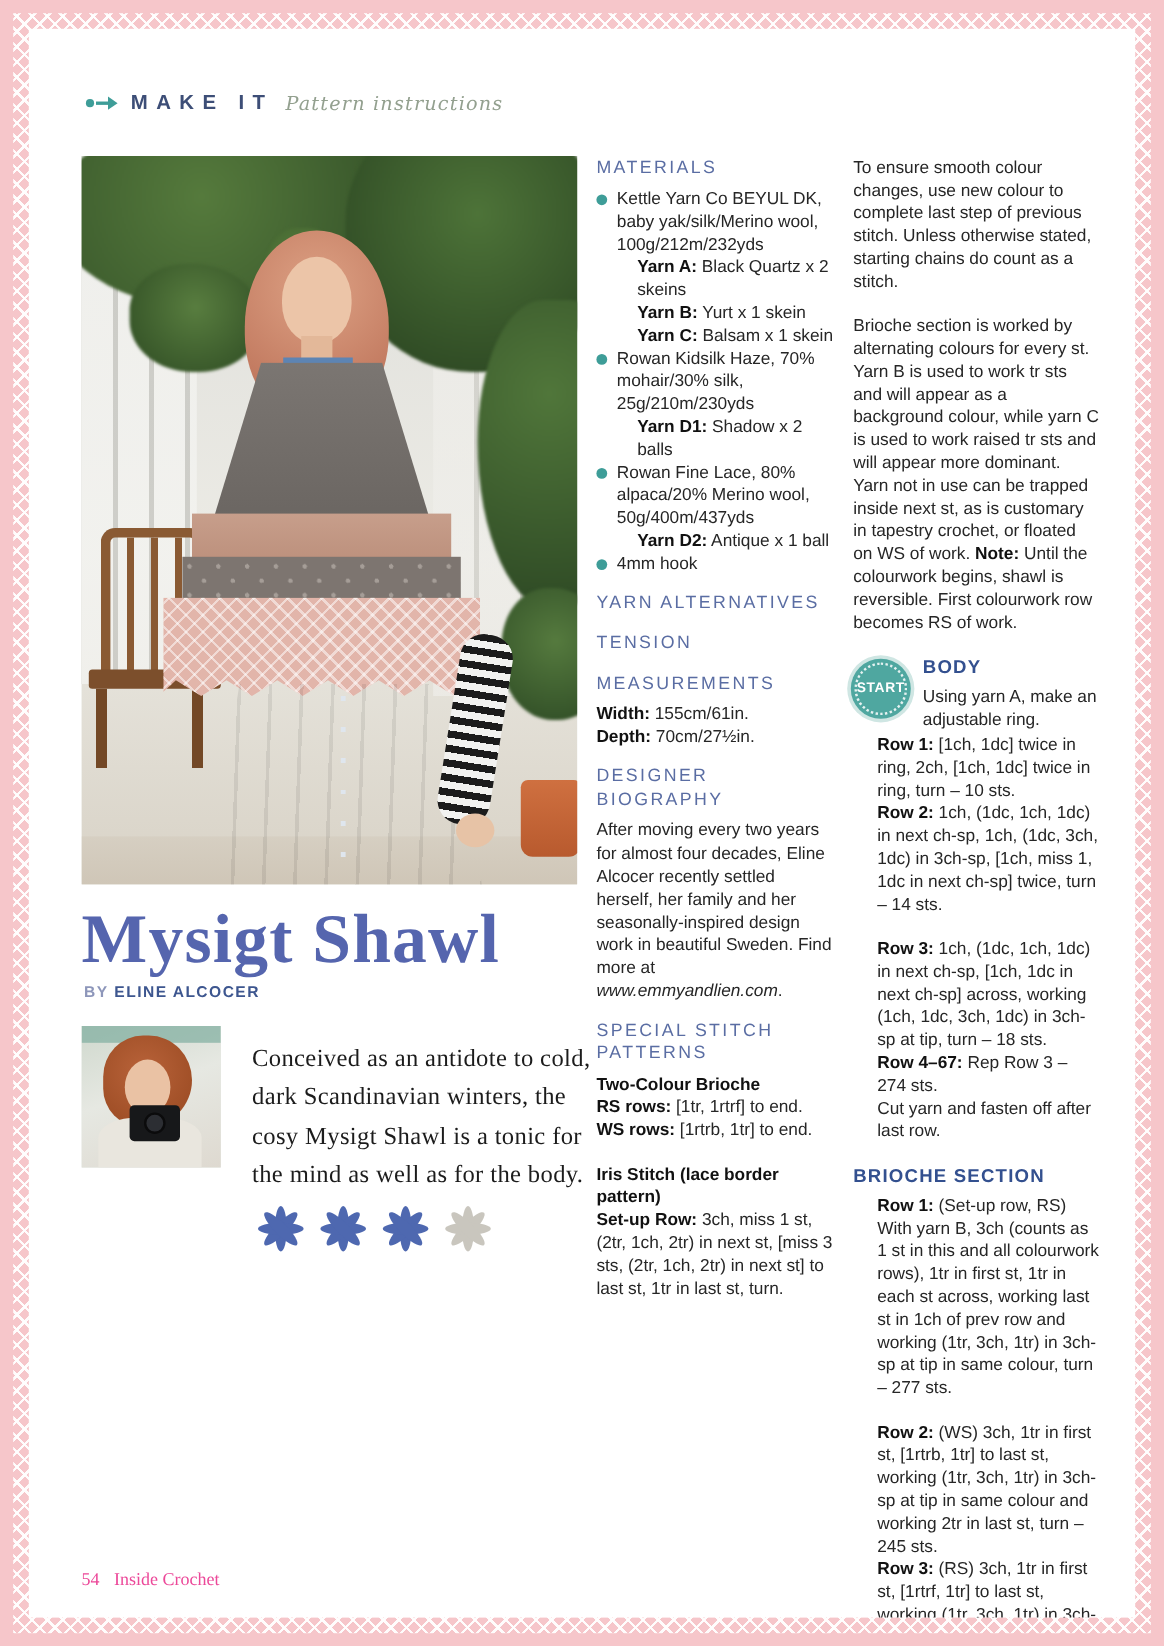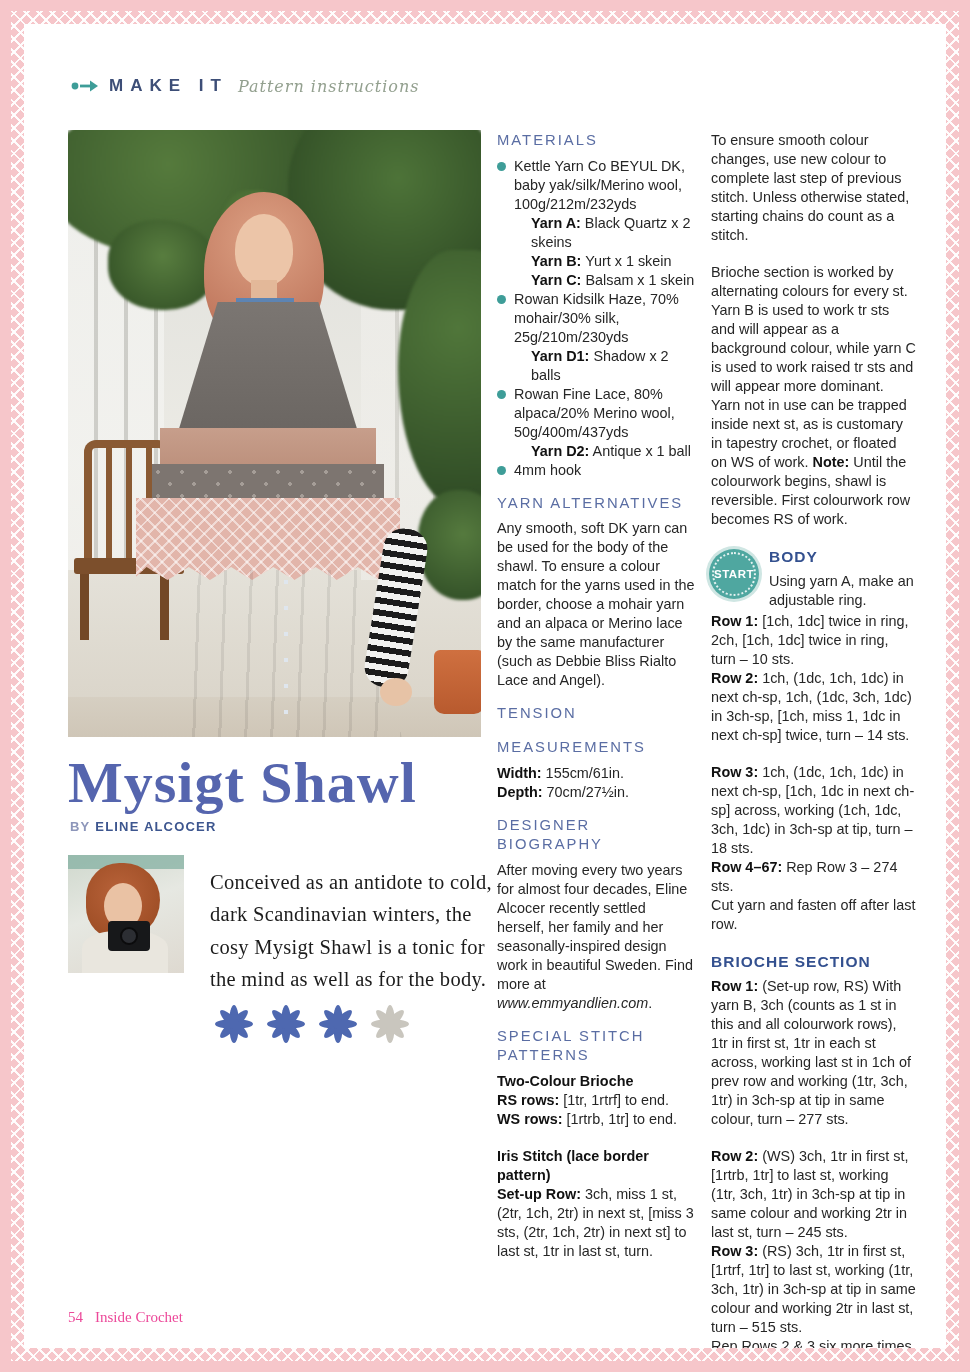--- a/index.html
+++ b/index.html
@@ -90,21 +90,21 @@
   p.para { margin-bottom:18px; }
 
   .sec-h2 { font-size:15.5px; font-weight:bold; letter-spacing:1px; color:#33508f; margin-bottom:4px; }
   .start-row { position:relative; min-height:60px; margin-bottom:2px; }
   .start-badge { position:absolute; left:-2px; top:2px; width:50px; height:50px; border-radius:50%;
     background:#4fa7a0; display:flex; align-items:center; justify-content:center;
     box-shadow:0 0 0 3px #cfe6e3; }
   .start-badge::before { content:""; position:absolute; inset:3px; border:2px dotted rgba(255,255,255,.85); border-radius:50%; }
   .start-badge span { color:#fff; font-weight:bold; font-size:11.5px; letter-spacing:.5px; }
   .start-indent { padding-left:58px; }
-  .rowblock { margin-bottom:0; }
+  .rowblock { margin-bottom:0;margin-left:20px; }
   .rowblock.sp { margin-bottom:18px; }
 
   .footer { position:absolute; left:44px; bottom:22px; font-family:"Liberation Serif", serif; font-size:15px; color:#ec4899; }
   .footer .num { margin-right:12px; }
 </style>
 </head>
 <body>
 
 <div class="lace"></div>
 
@@ -228,21 +228,20 @@
         </li>
         <li>
           <span class="dot"></span>
           <span>4mm hook</span>
         </li>
       </ul>
     </div>
 
     <div class="sec">
       <div class="sec-h">YARN ALTERNATIVES</div>
-      <p>Any smooth, soft DK yarn can be used for the body of the shawl. To ensure a colour match for the yarns used in the border, choose a mohair yarn and an alpaca or Merino lace by the same manufacturer (such as Debbie Bliss Rialto Lace and Angel).</p>
     </div>
 
     <div class="sec">
       <div class="sec-h">TENSION</div>
     </div>
 
     <div class="sec">
       <div class="sec-h">MEASUREMENTS</div>
       <div><span class="b">Width:</span><span> 155cm/61in.</span></div>
       <div><span class="b">Depth:</span><span> 70cm/27½in.</span></div>

